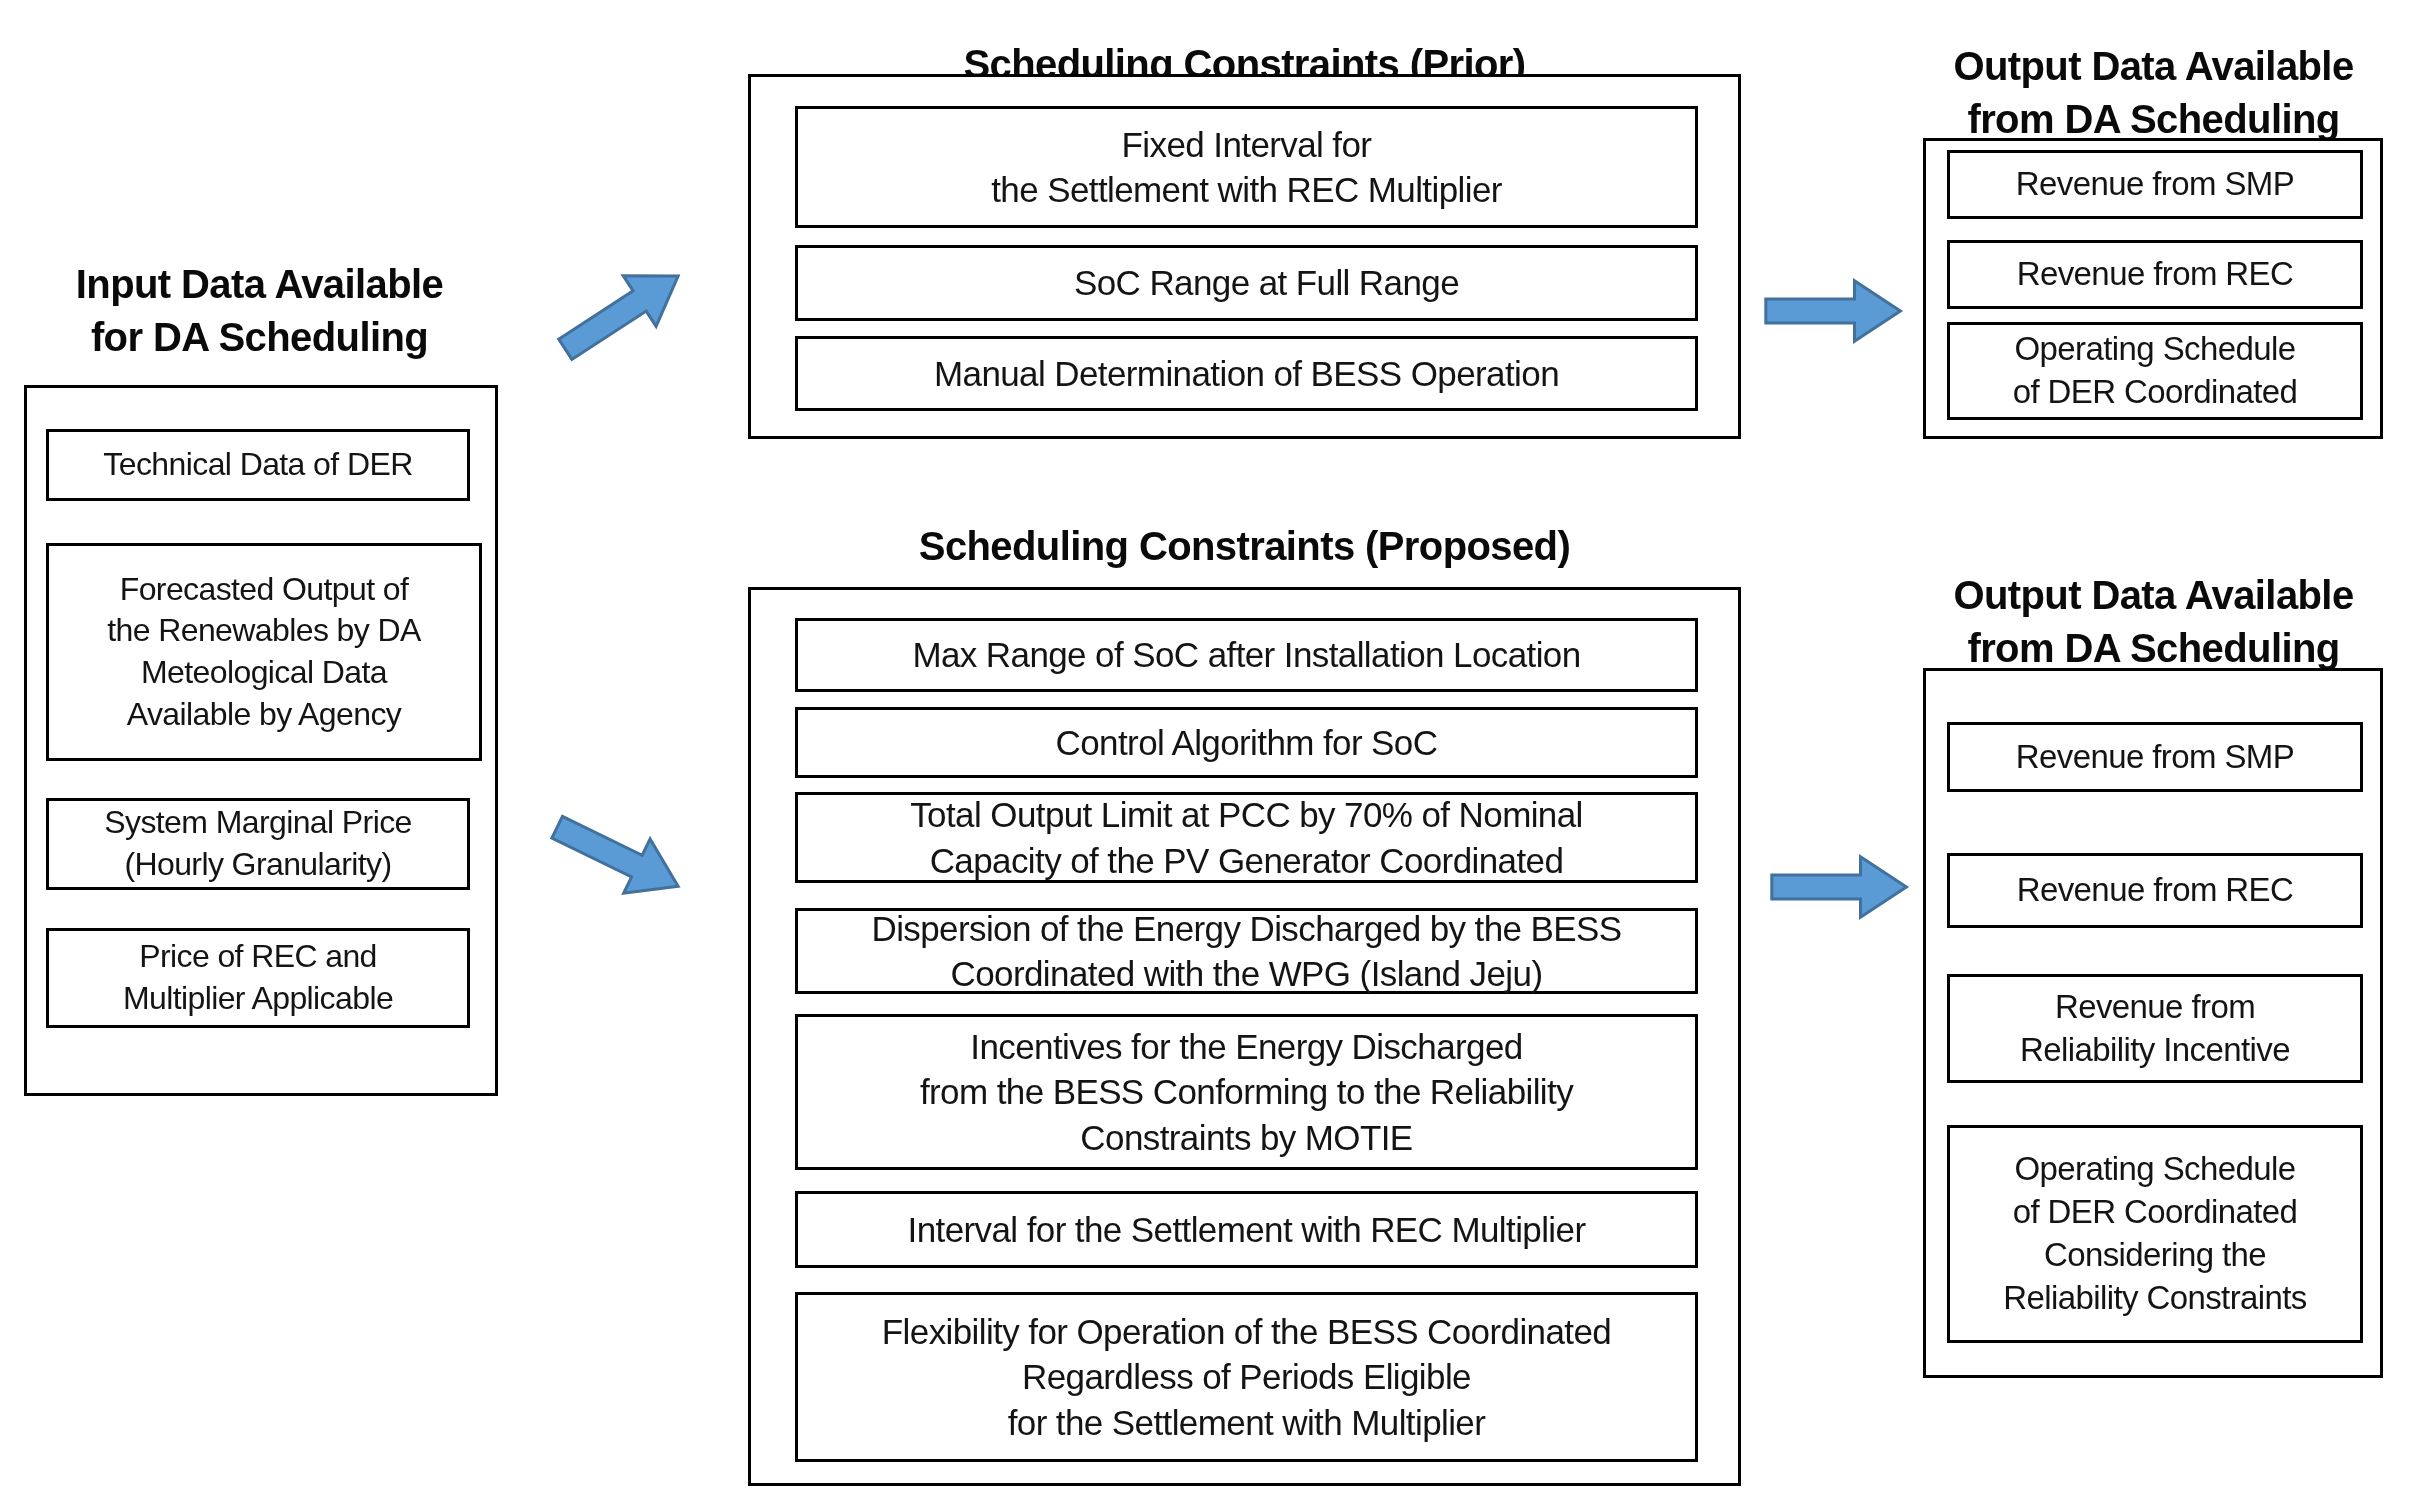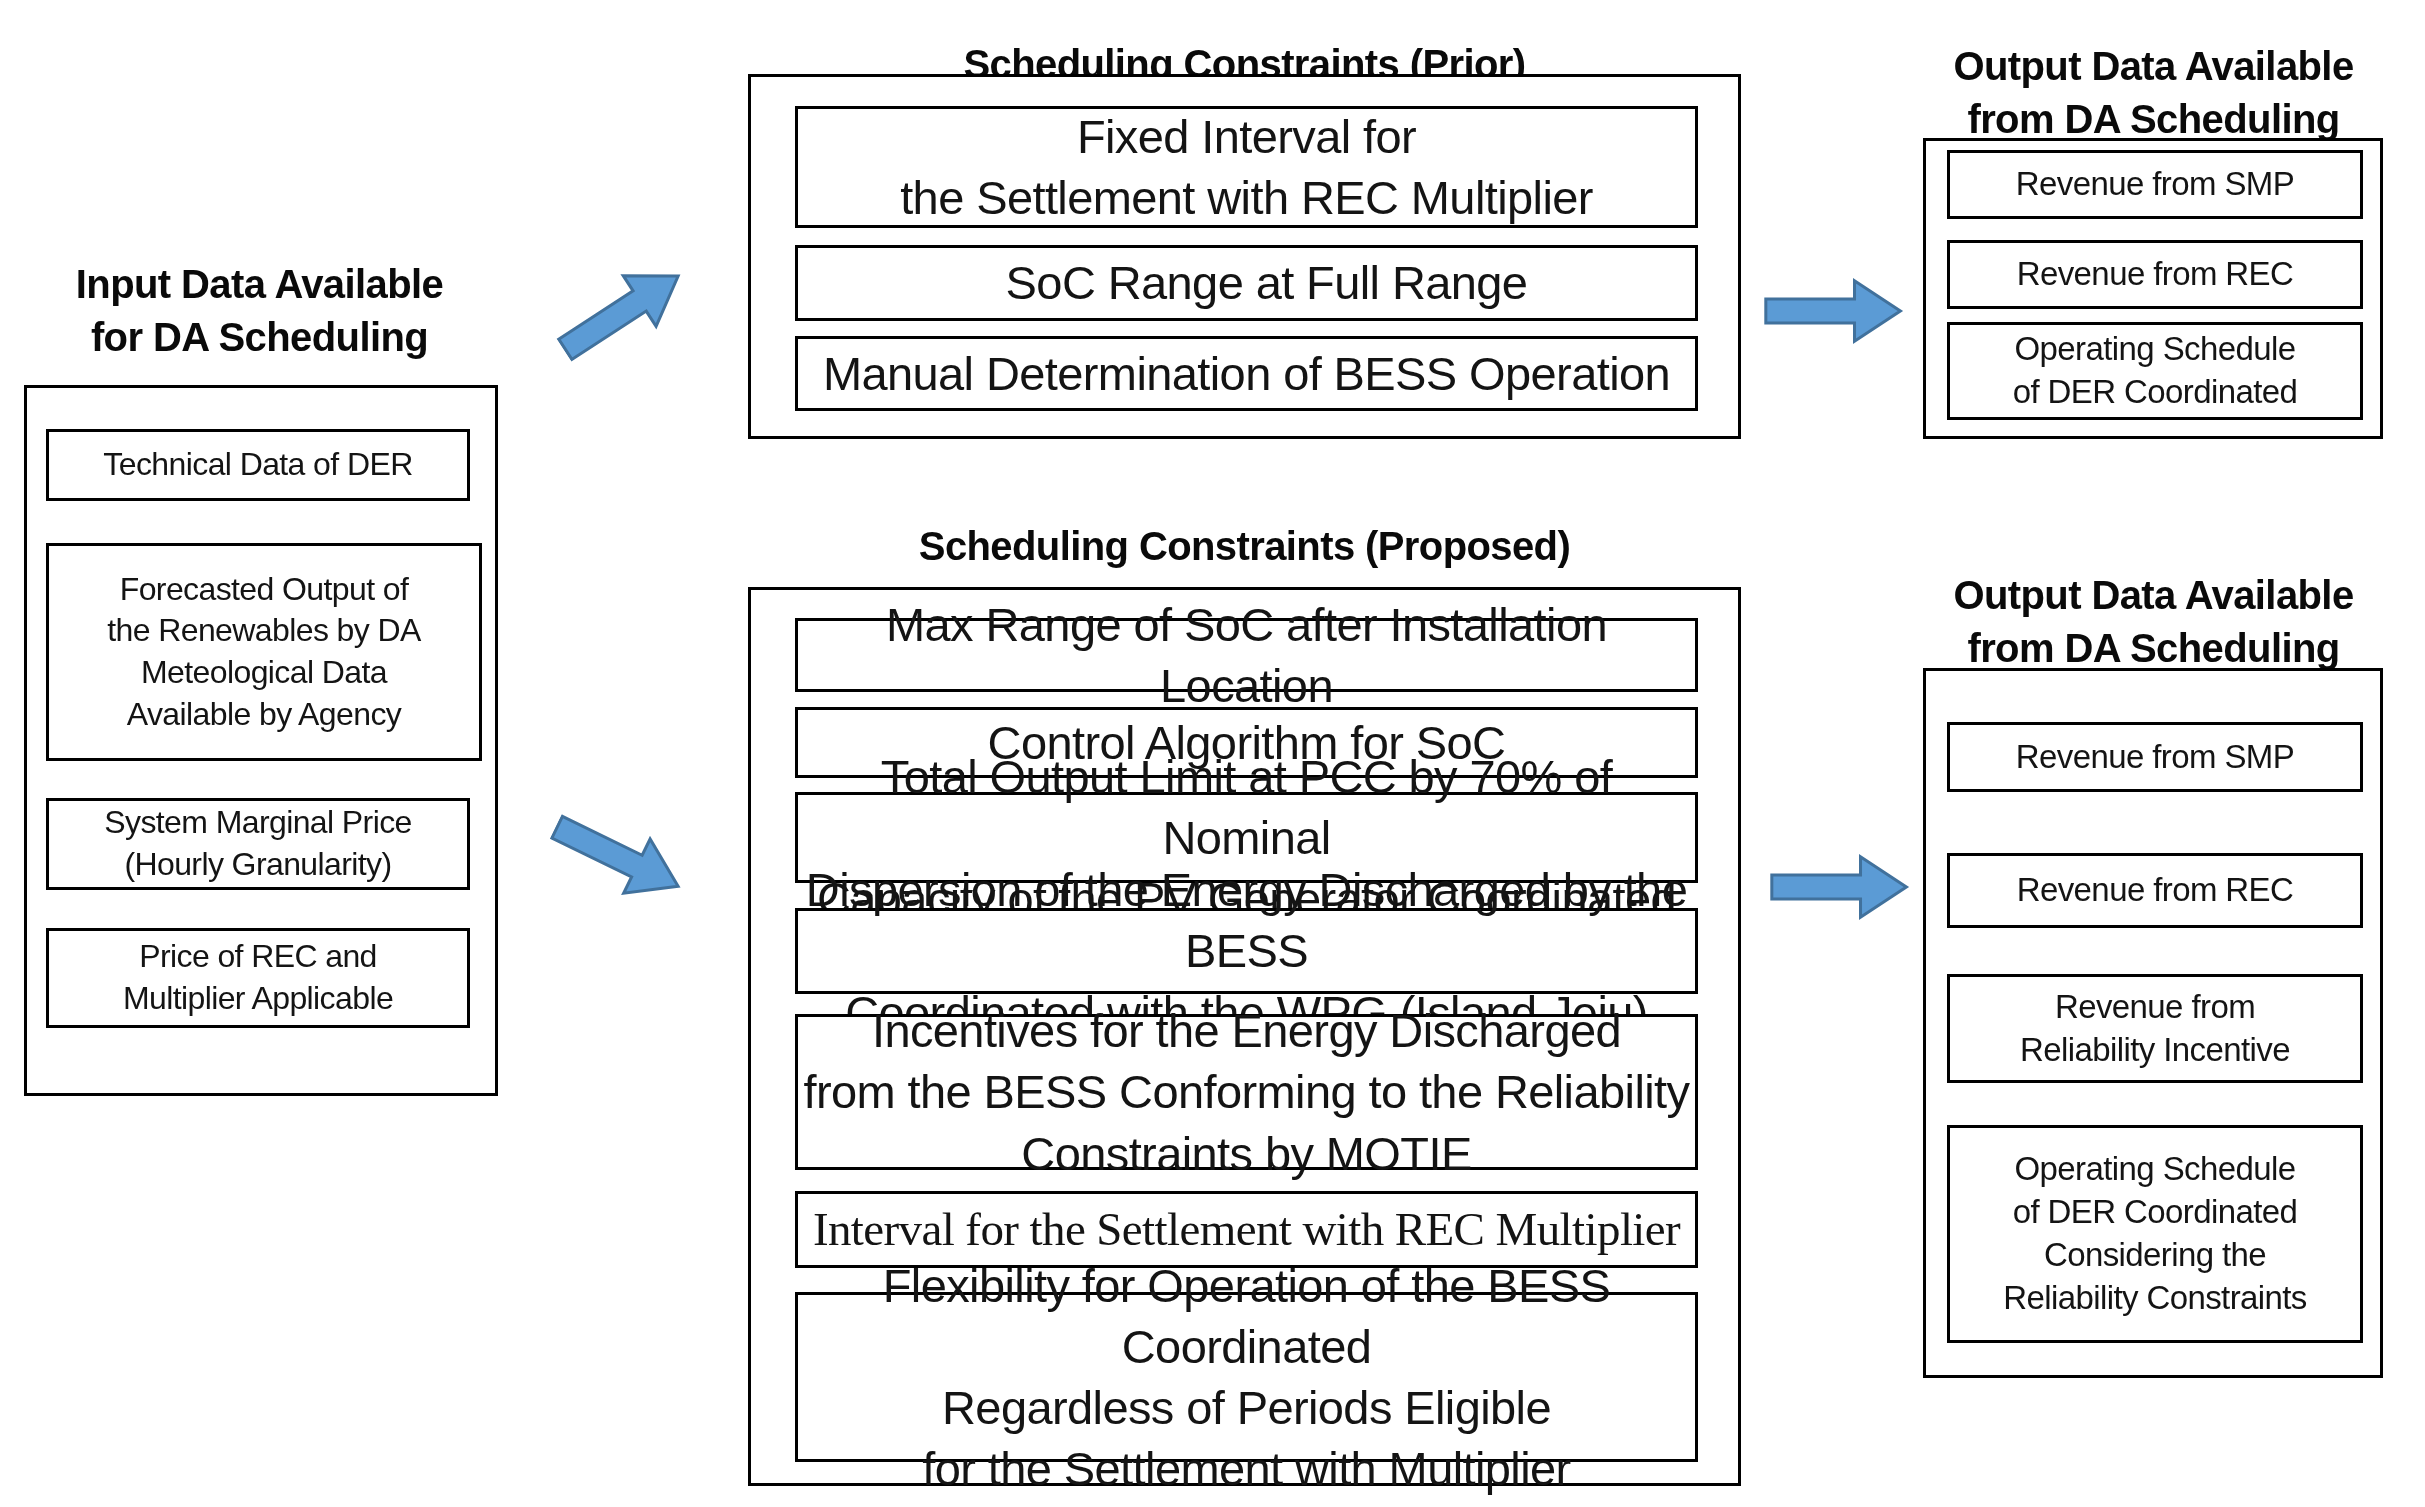--- a/index.html
+++ b/index.html
@@ -35,21 +35,21 @@
     display: flex;
     align-items: center;
     justify-content: center;
     text-align: center;
     white-space: pre-line;
     line-height: 1.3;
     letter-spacing: -0.6px;
     background: #ffffff;
     color: #141414;
   }
-  .fs-mid  { font-size: 47px; }
+  .fs-mid  { font-size: 35px; }
   .fs-left { font-size: 32px; }
   .fs-right{ font-size: 33px; }
   .arrow { position: absolute; }
 </style>
 </head>
 <body>
 
 <div class="canvas">
 
   <div class="title" style="left:9px; top:258px; width:501px;">Input Data Available
@@ -84,21 +84,21 @@
   <div class="outer" style="left:748px; top:587px; width:993px; height:899px;"></div>
   <div class="inner fs-mid" style="left:795px; top:618px; width:903px; height:74px;">Max Range of SoC after Installation Location</div>
   <div class="inner fs-mid" style="left:795px; top:707px; width:903px; height:71px;">Control Algorithm for SoC</div>
   <div class="inner fs-mid" style="left:795px; top:792px; width:903px; height:91px;">Total Output Limit at PCC by 70% of Nominal
 Capacity of the PV Generator Coordinated</div>
   <div class="inner fs-mid" style="left:795px; top:908px; width:903px; height:86px;">Dispersion of the Energy Discharged by the BESS
 Coordinated with the WPG (Island Jeju)</div>
   <div class="inner fs-mid" style="left:795px; top:1014px; width:903px; height:156px;">Incentives for the Energy Discharged
 from the BESS Conforming to the Reliability
 Constraints by MOTIE</div>
-  <div class="inner fs-mid" style="left:795px; top:1191px; width:903px; height:77px;font-family:Liberation Serif, serif;">Interval for the Settlement with REC Multiplier</div>
+  <div class="inner fs-mid" style="left:795px; top:1191px; width:903px; height:77px;">Interval for the Settlement with REC Multiplier</div>
   <div class="inner fs-mid" style="left:795px; top:1292px; width:903px; height:170px;">Flexibility for Operation of the BESS Coordinated
 Regardless of Periods Eligible
 for the Settlement with Multiplier</div>
 
   <div class="title" style="left:1923px; top:569px; width:461px;">Output Data Available
 from DA Scheduling</div>
   <div class="outer" style="left:1923px; top:668px; width:460px; height:710px;"></div>
   <div class="inner fs-right" style="left:1947px; top:722px; width:416px; height:70px;">Revenue from SMP</div>
   <div class="inner fs-right" style="left:1947px; top:853px; width:416px; height:75px;">Revenue from REC</div>
   <div class="inner fs-right" style="left:1947px; top:974px; width:416px; height:109px;">Revenue from

